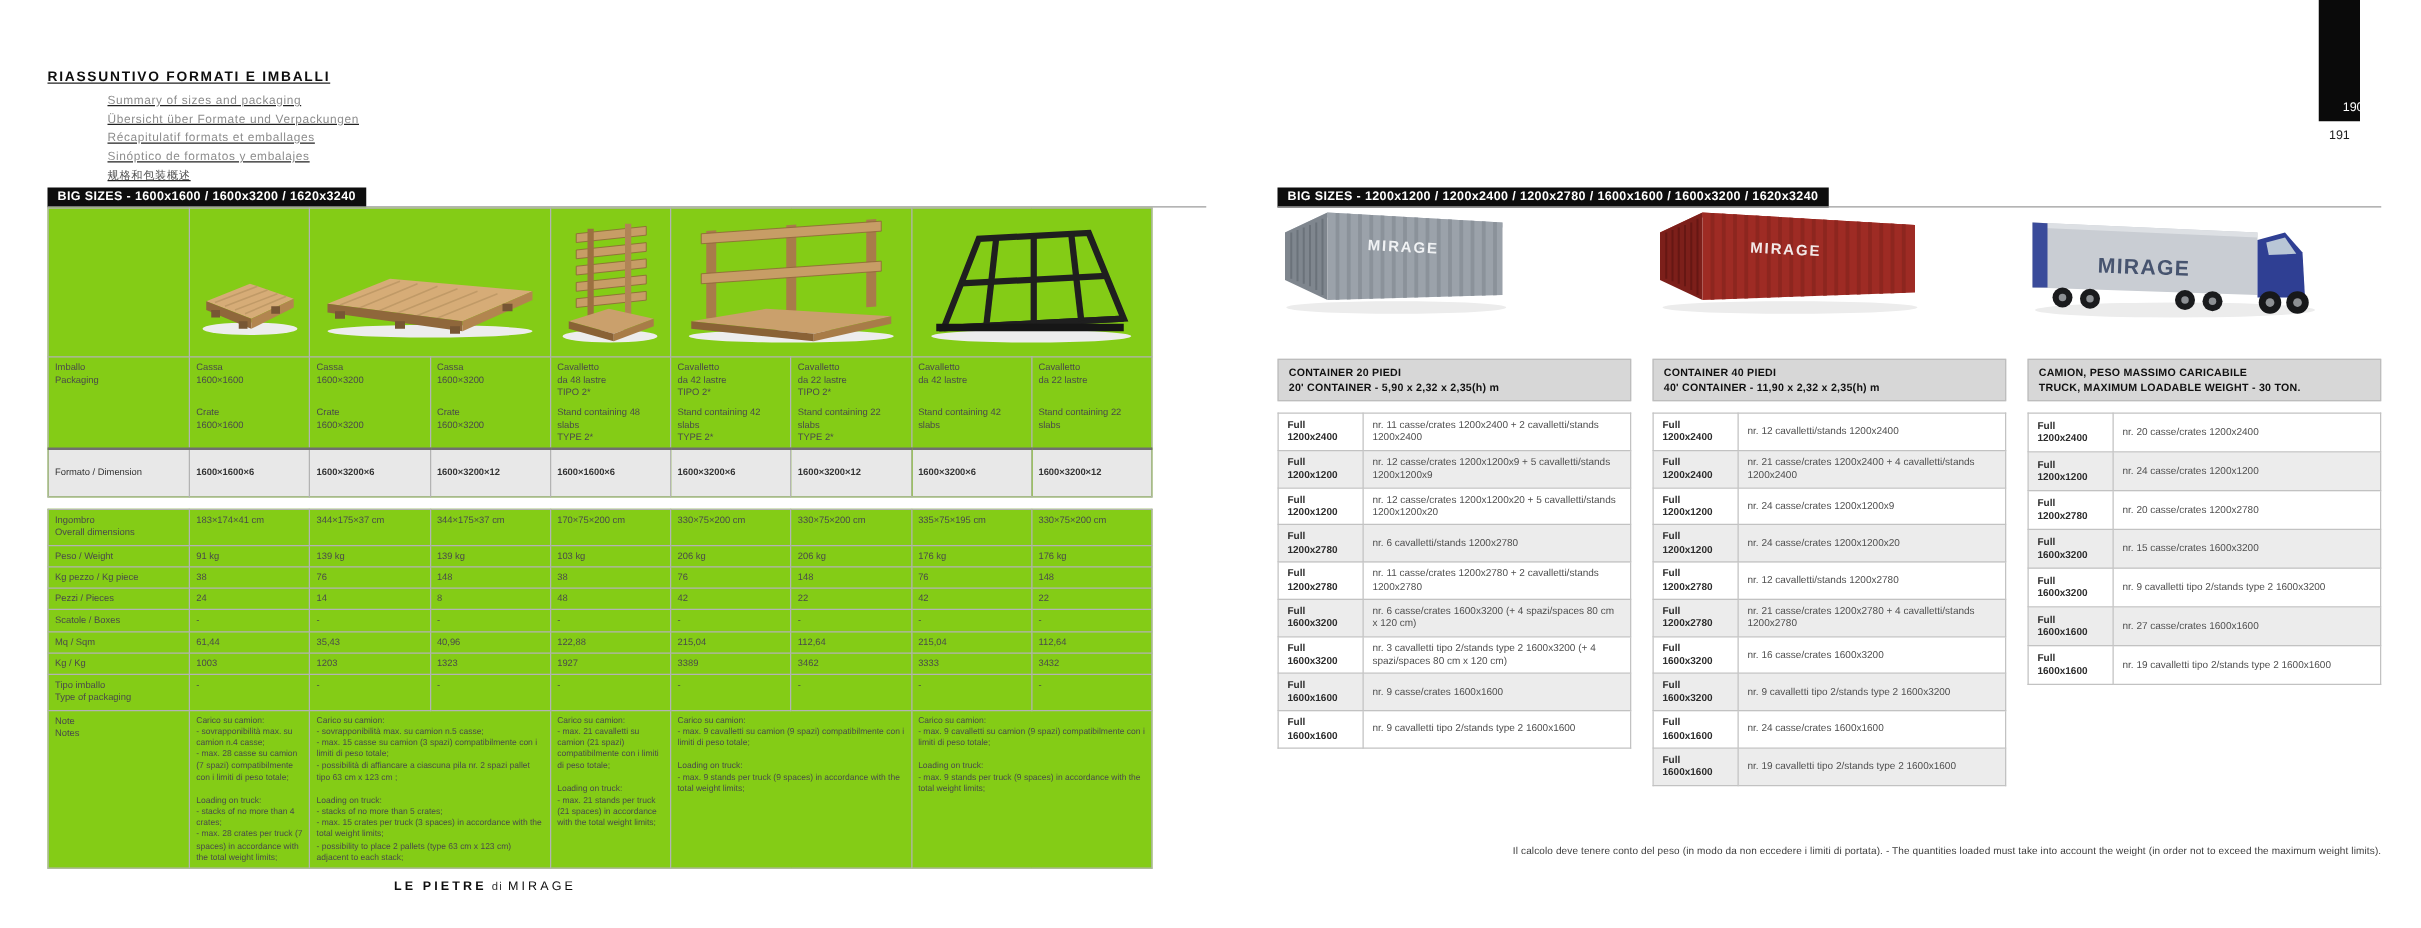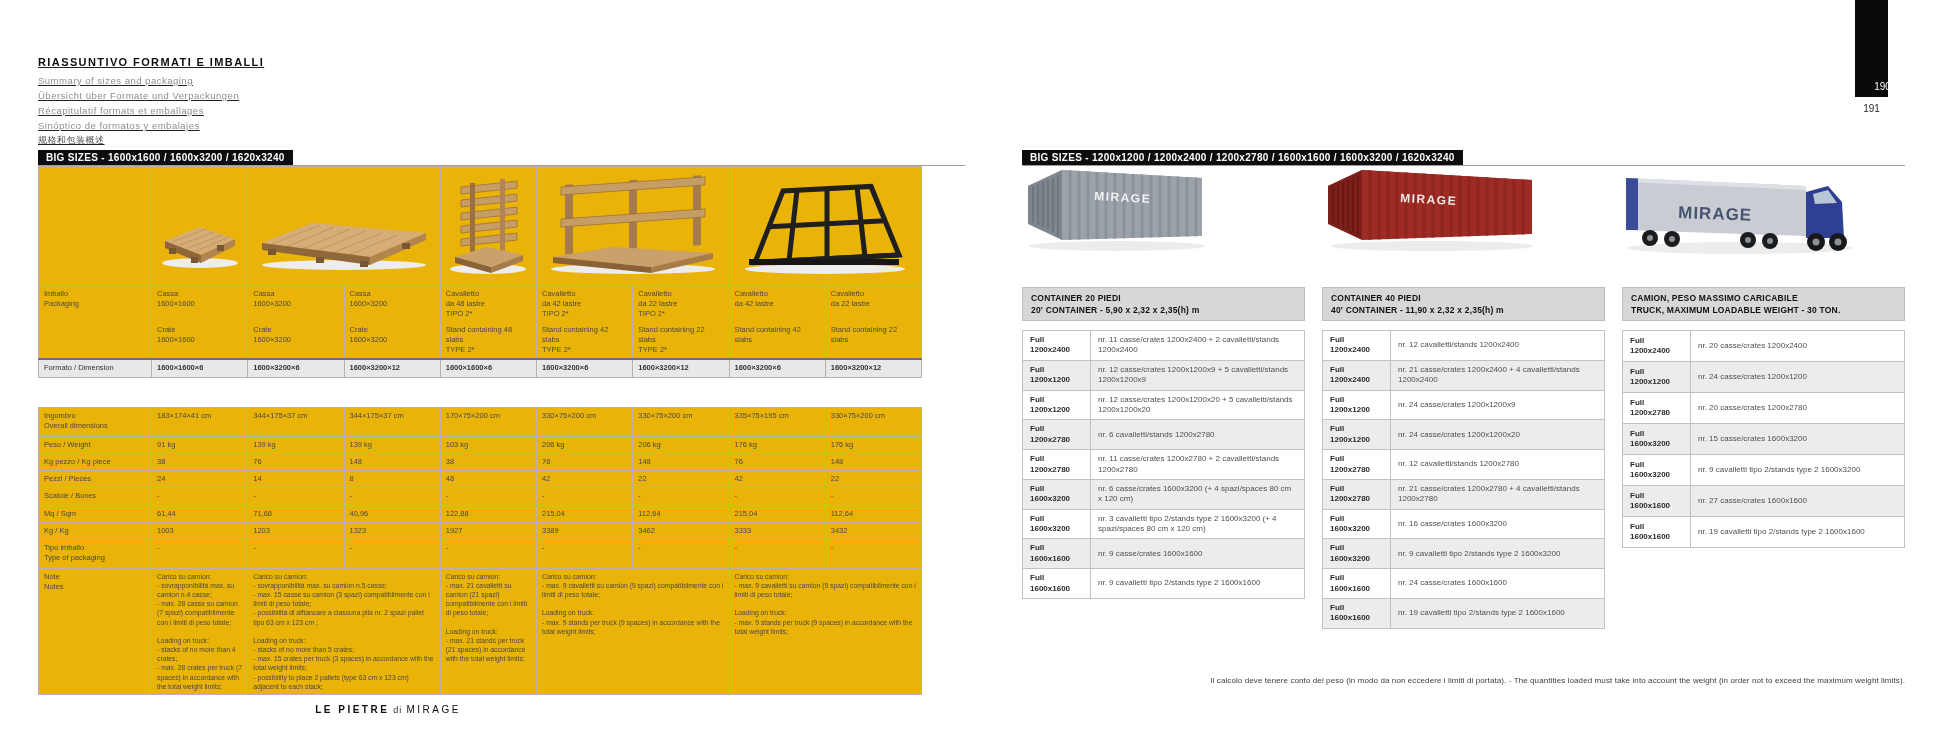--- a/index.html
+++ b/index.html
@@ -4,38 +4,38 @@
 <style>
   html,body{margin:0;padding:0;background:#fff;}
   .page{position:relative;width:1937px;height:742px;background:#fff;overflow:hidden;
         font-family:"Liberation Sans",sans-serif;color:#222;}
   .abs{position:absolute;}
   .pre{white-space:pre-line;}
 
   
   .hdr{left:38px;top:56px;text-decoration:underline;}
   .hdr .title{font-size:11px;font-weight:bold;letter-spacing:1.4px;color:#0e0e0e;margin-bottom:5px;}
-  .hdr .sub{font-size:9.5px;letter-spacing:0.5px;color:#8d8d8d;line-height:15px;}
+  .hdr .sub{font-size:9.5px;letter-spacing:0.5px;color:#8d8d8d;line-height:15px;margin-left:48px;}
   .hdr .sub-zh{font-size:9px;color:#4f4f4f;line-height:14px;}
 
   
   .bar{position:absolute;background:#0d0d0d;color:#fff;font-weight:bold;font-size:10px;
        letter-spacing:0.3px;padding:2px 8px 2px 8px;white-space:nowrap;line-height:12px;}
   .rule{position:absolute;height:1px;background:#9c9c9c;}
 
   
-  table.tbl{position:absolute;border-collapse:collapse;table-layout:fixed;background:#eab308;}
+  table.tbl{position:absolute;border-collapse:collapse;table-layout:fixed;background:#84cc16;}
   table.tbl td{border:1px solid #b3b3b3;font-size:7.5px;color:#4a4a4a;vertical-align:top;
                padding:3px 5px;line-height:1.35;overflow:hidden;}
   .tblA{left:38px;top:166px;width:884px;}
   .tblA td.imgcell{height:116px;text-align:center;vertical-align:middle;padding:1px;}
   .imb-it{min-height:36px;}
   .imb-en{}
   tr.formato-row td{background:#e8e8e8;border-top:2px solid #707070;font-weight:bold;color:#333;
-                    height:11px;padding:3px 5px;}
+                    height:11px;padding:13px 5px;}
   .tblB{left:38px;top:392px;width:884px;margin-top:15px;}
   .tblB tr.sm td{height:10px;}
   .tblB tr.md td{height:22px;}
   .tblB td.note{font-size:6.8px;line-height:1.35;color:#4a4a4a;height:116px;}
 
   
   .sechead{position:absolute;width:283px;height:34px;background:#d7d7d7;border:1px solid #bdbdbd;
            box-sizing:border-box;padding:4px 8px;}
   .sechead .t1,.sechead .t2{font-size:8.5px;font-weight:bold;color:#111;letter-spacing:0.2px;line-height:12px;}
   table.tblR{position:absolute;width:283px;border-collapse:collapse;table-layout:fixed;background:#fff;padding-left:30px;}
@@ -299,21 +299,21 @@
         <td>-</td>
         <td>-</td>
         <td>-</td>
         <td>-</td>
         <td>-</td>
         <td>-</td>
       </tr>
       <tr class="sm">
         <td>Mq / Sqm</td>
         <td>61,44</td>
-        <td>71,68</td>
+        <td>35,43</td>
         <td>40,96</td>
         <td>122,88</td>
         <td>215,04</td>
         <td>112,64</td>
         <td>215,04</td>
         <td>112,64</td>
       </tr>
       <tr class="sm">
         <td>Kg / Kg</td>
         <td>1003</td>

